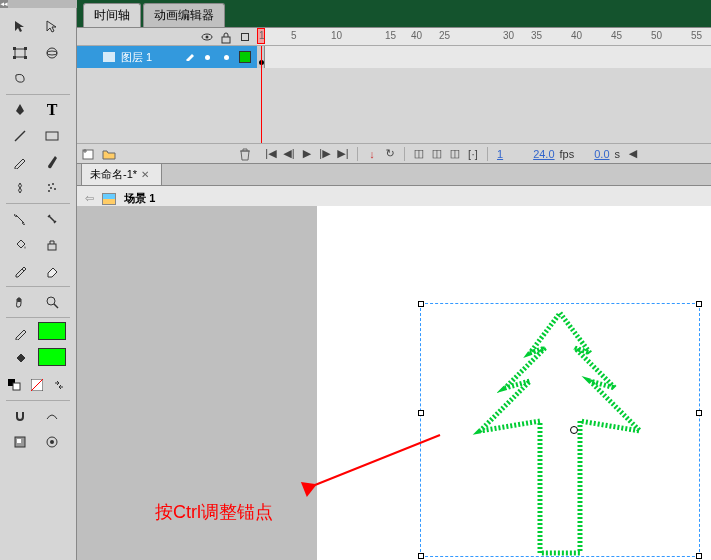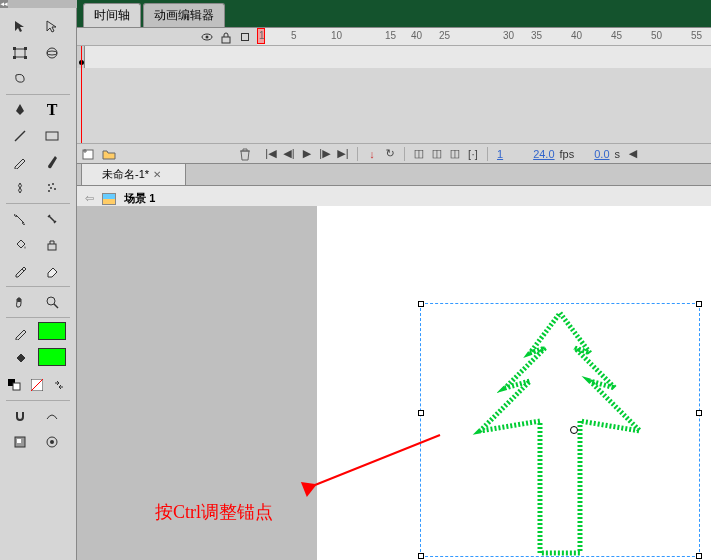--- a/index.html
+++ b/index.html
@@ -40,21 +40,21 @@
 
 .timeline-controls { position: absolute; bottom: 0; left: 0; right: 0; height: 20px; background: #d6d6d6; border-top: 1px solid #aaa; display: flex; align-items: center; }
 .layer-btns { width: 180px; display: flex; padding: 0 4px; gap: 4px; }
 .tc-playback { display: flex; align-items: center; gap: 2px; padding: 0 6px; }
 .tc-sep { width: 1px; height: 14px; background: #aaa; margin: 0 4px; }
 .tc-btn { width: 16px; height: 16px; display: flex; align-items: center; justify-content: center; cursor: pointer; color: #444; }
 .tc-info { color: #3366cc; text-decoration: underline; margin: 0 3px; }
 .tc-fps { color: #333; margin-right: 3px; }
 
 .doc-tabs { height: 22px; background: #c8c8c8; display: flex; align-items: center; border-bottom: 1px solid #888; }
-.doc-tab { padding: 3px 20px; background: #e8e8e8; border: 1px solid #888; display: flex; align-items: center; gap: 4px; margin-left: 4px; }
+.doc-tab { padding: 3px 8px; background: #e8e8e8; border: 1px solid #888; display: flex; align-items: center; gap: 4px; margin-left: 4px; }
 .doc-close { width: 12px; height: 12px; cursor: pointer; font-size: 10px; color: #666; }
 
 .edit-bar { height: 26px; background: #e8e8e8; border-bottom: 1px solid #aaa; display: flex; align-items: center; padding: 0 8px; gap: 8px; }
 .back-arrow { color: #888; cursor: pointer; }
 .scene-icon { width: 14px; height: 12px; background: linear-gradient(#6cf 50%, #fc6 50%); border: 1px solid #888; }
 
 .stage-area { position: absolute; top: 206px; left: 0; right: 0; bottom: 0; background: #bfbfbf; overflow: hidden; }
 .stage-canvas { position: absolute; left: 240px; top: 0; width: 400px; height: 360px; background: #fff; }
 
 .selection-box { position: absolute; left: 420px; top: 303px; width: 280px; height: 254px; border: 1px dashed #3399ff; }
@@ -63,21 +63,21 @@
 .h-tr { right: -3px; top: -3px; }
 .h-bl { left: -3px; bottom: -3px; }
 .h-br { right: -3px; bottom: -3px; }
 .h-ml { left: -3px; top: 50%; margin-top: -20px; }
 .h-mr { right: -3px; top: 50%; margin-top: -20px; }
 .sel-pivot { position: absolute; left: 50%; top: 50%; width: 8px; height: 8px; border: 1px solid #000; border-radius: 50%; margin: -4px 0 0 10px; background: #fff; }
 
 .tree-svg { position: absolute; left: 420px; top: 303px; }
 
 .annotation-arrow { position: absolute; left: 300px; top: 430px; }
-.annotation-text { position: absolute; left: 155px; top: 500px; color: #ff0000; font-size: 18px; font-family: Liberation Serif, serif; }
+.annotation-text { position: absolute; left: 155px; top: 500px; color: #ff0000; font-size: 18px; }
 
 .collapse-handle { position: absolute; left: 0; top: 0; width: 8px; height: 8px; background: #888; color: #fff; font-size: 7px; line-height: 8px; text-align: center; }
 </style>
 </head>
 <body>
 
 <div class="collapse-handle">◂◂</div>
 
 <div class="toolbox">
   <div class="toolbox-inner">
@@ -318,20 +318,31 @@
         <span class="ruler-tick" style="left:246px">30</span>
         <span class="ruler-tick" style="left:274px">35</span>
         <span class="ruler-tick" style="left:314px">40</span>
         <span class="ruler-tick" style="left:354px">45</span>
         <span class="ruler-tick" style="left:394px">50</span>
         <span class="ruler-tick" style="left:434px">55</span>
       </div>
     </div>
 
     <div class="layer-row">
+      <div class="layer-info">
+        <span style="width:14px"></span>
+        <span class="layer-icon-sm"></span>
+        <span style="flex:1">图层 1</span>
+        <span><svg width="10" height="10">
+              <path d="M1 9 L7 3 L9 5 L3 11 Z" fill="#fff"></path>
+            </svg></span>
+        <span class="dot"></span>
+        <span class="dot"></span>
+        <span class="layer-outline-sw"></span>
+      </div>
       <div class="frame-strip">
         <div class="keyframe-cell">
             <div class="keyframe-dot"></div>
           </div>
         <div class="playhead-line"></div>
       </div>
     </div>
 
     <div class="timeline-controls">
       <div class="layer-btns">

